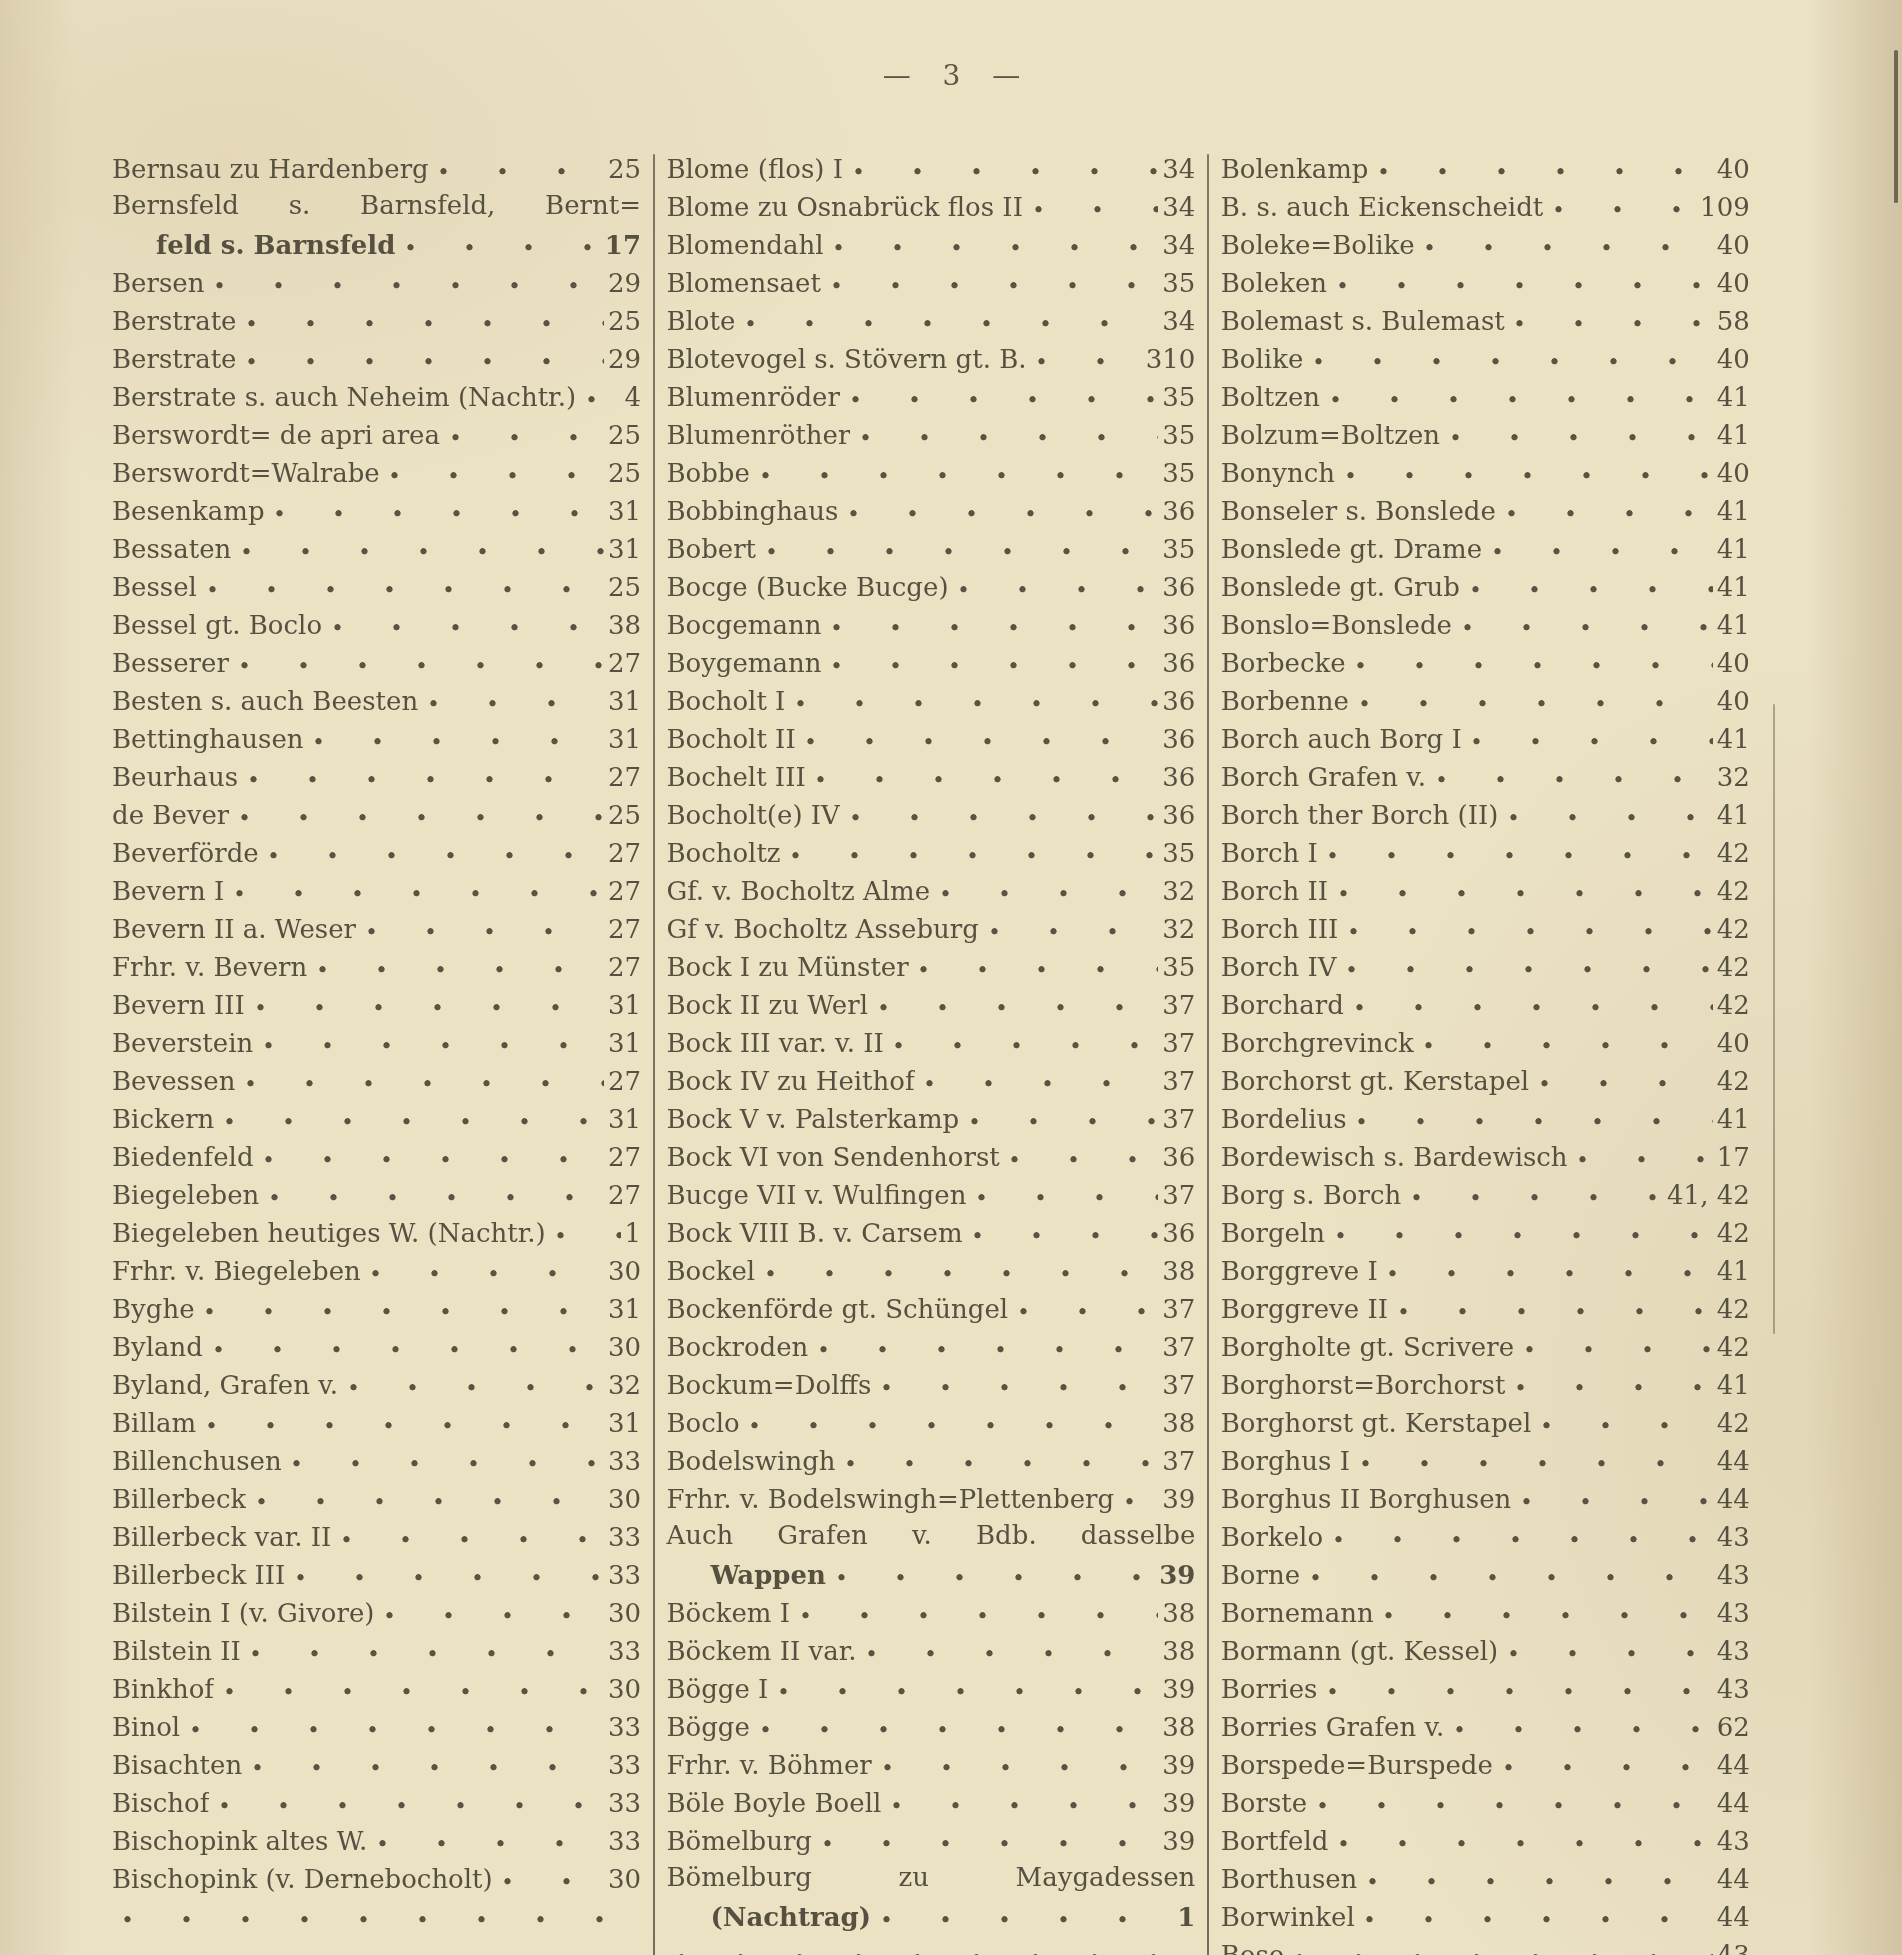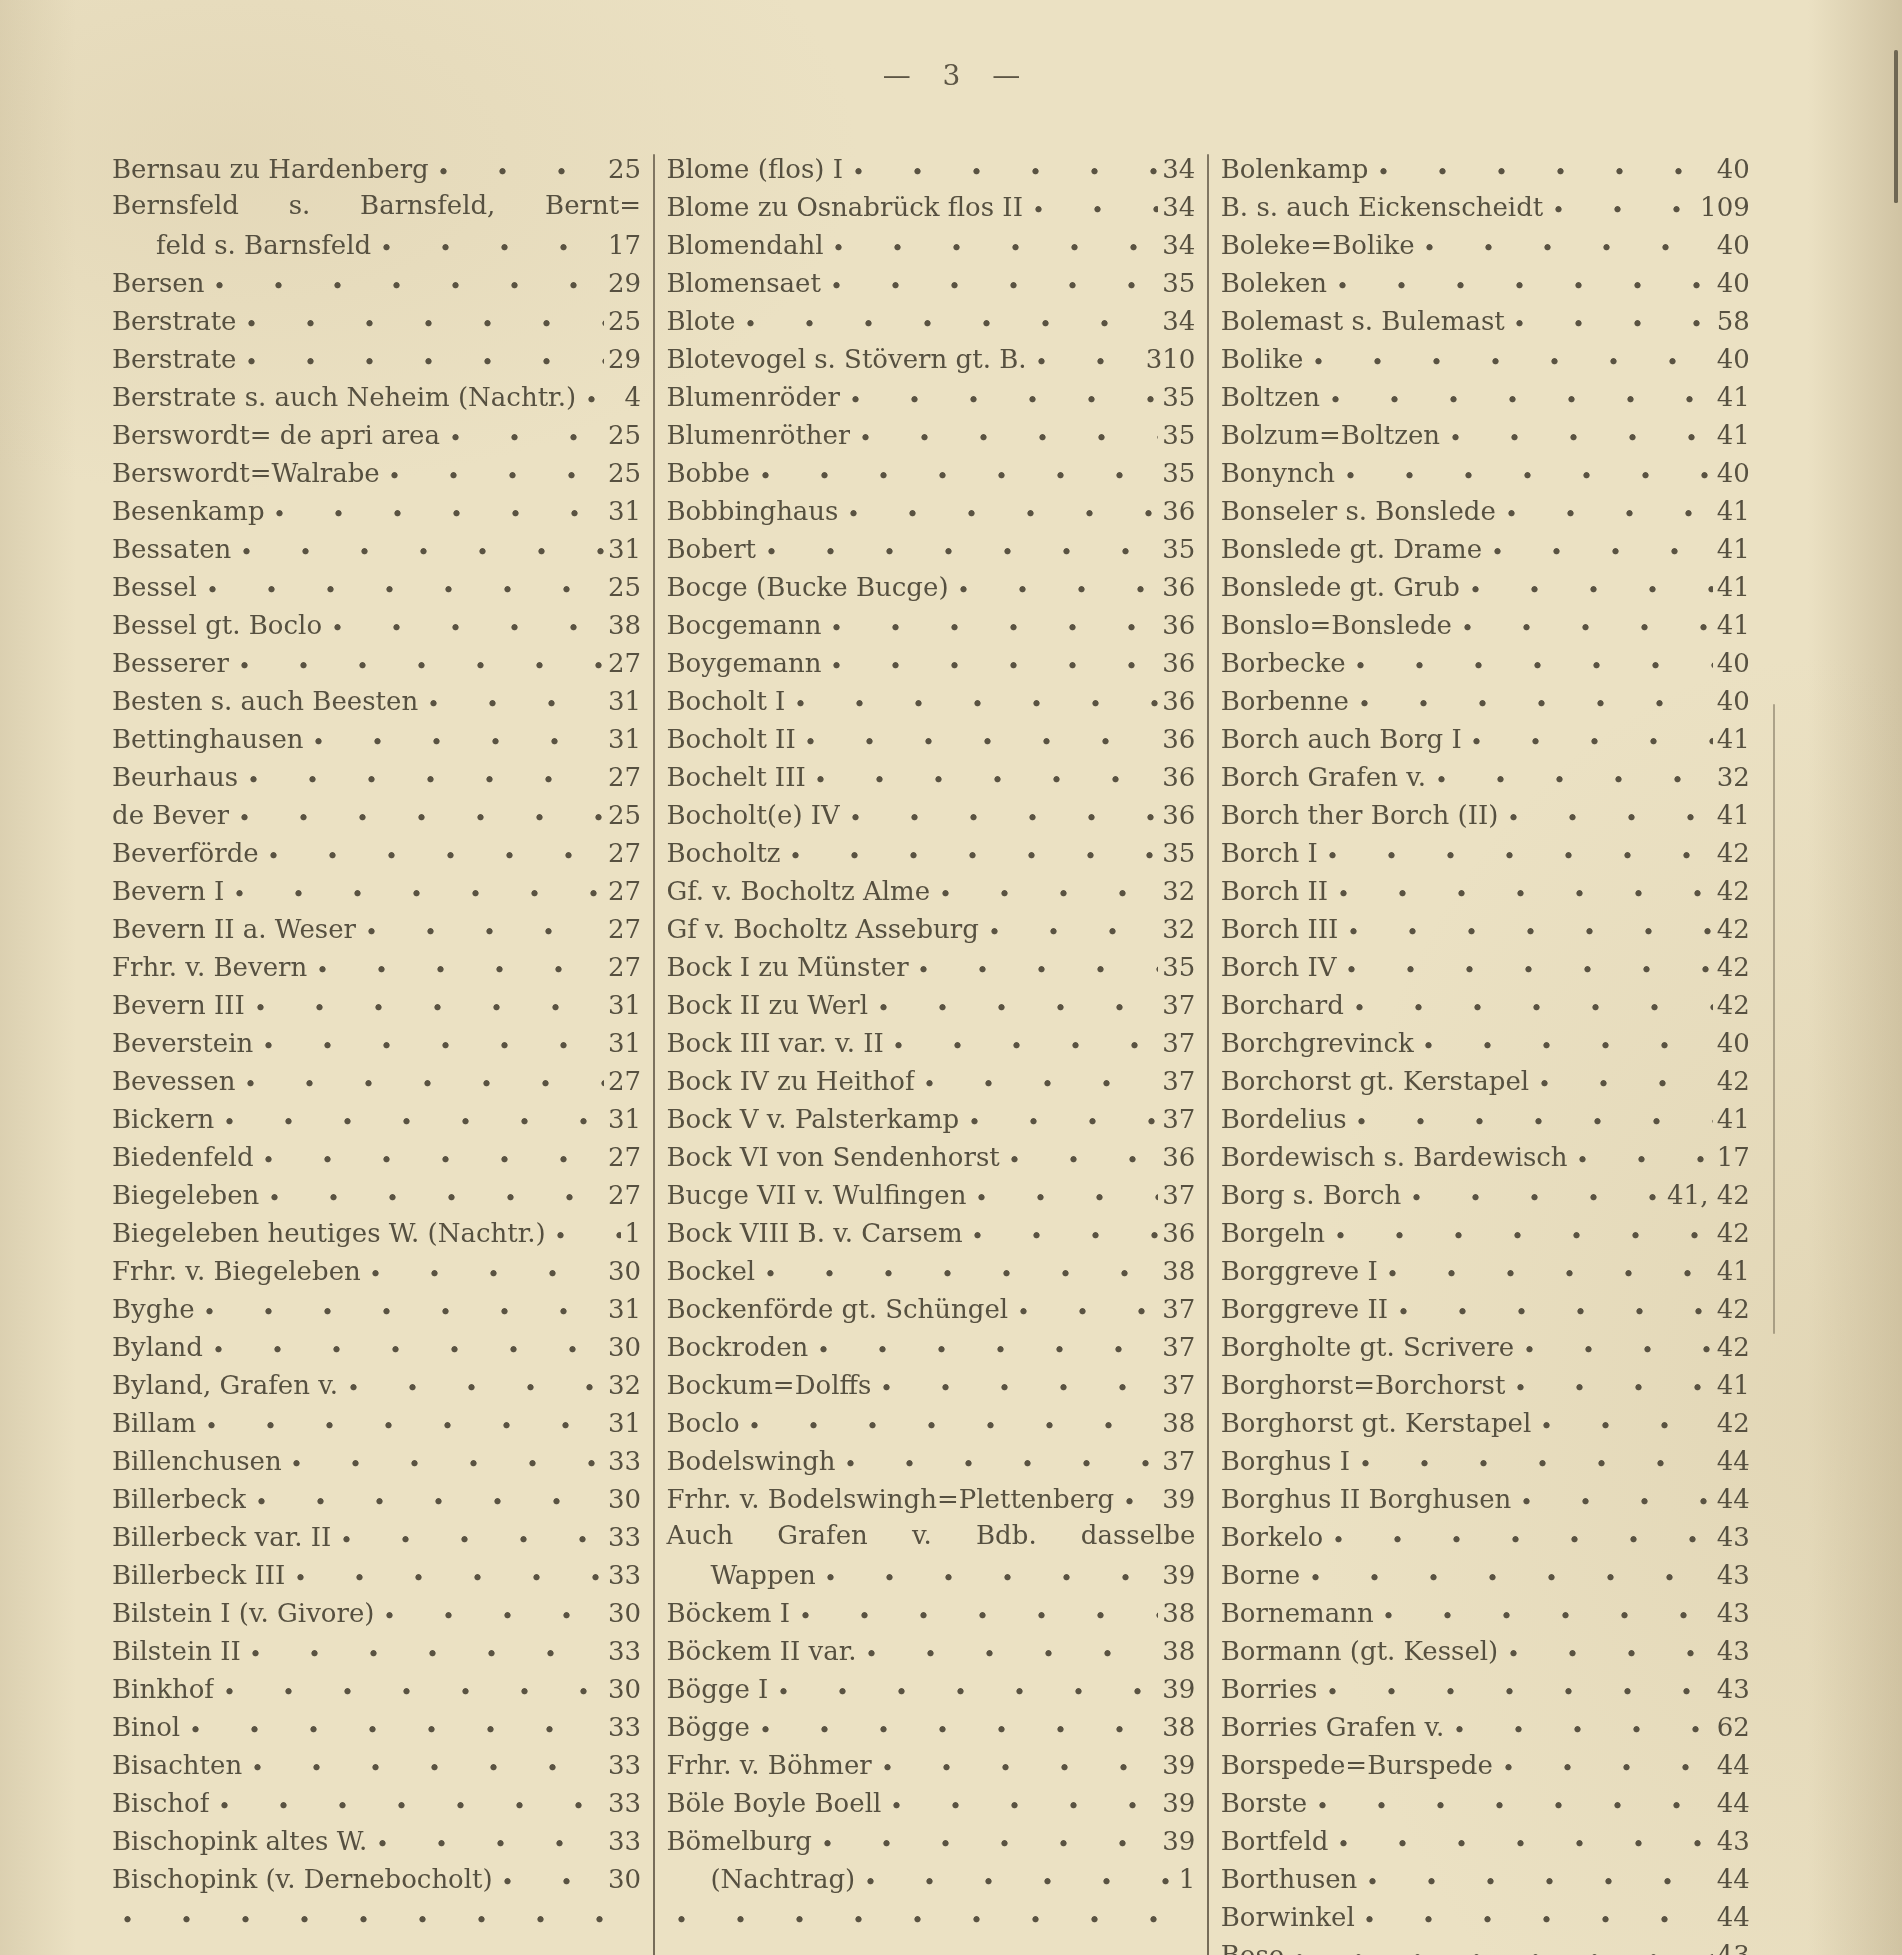--- a/index.html
+++ b/index.html
@@ -27,21 +27,21 @@
   .col{width:529px;flex:0 0 auto;font-size:26px;}
   .divider{
     flex:0 0 auto;width:2px;height:2331px;
     margin:2.3px 11.7px 0 11.7px;
     background:linear-gradient(to bottom, rgba(110,100,82,.85), rgba(110,100,82,.95) 90%, rgba(110,100,82,.4));
     border-radius:1.2px;
   }
   .row{display:flex;align-items:baseline;height:38px;white-space:nowrap;}
   .row .t{flex:0 1 auto;overflow:hidden;}
   .row .t.jl{flex:1 1 auto;text-align:justify;text-align-last:justify;}
-  .row.indent{padding-left:44px;}
+  .row.indent{padding-left:44px;font-weight:bold;}
   .leader{
     flex:1 1 auto;min-width:5.5px;height:1em;margin:0 3.9px 0 11.7px;align-self:baseline;
     background:radial-gradient(circle at 3.5px 74%, #5a5342 2.7px, rgba(0,0,0,0) 3.5px) repeat-x;
     background-size:59px 100%;
   }
   .p{flex:0 0 auto;text-align:right;color:#565040;}
   .artifact{position:absolute;}
   .edge-line{top:50px;right:5.5px;width:3.1px;height:153px;background:#6f6753;border-radius:1.6px;}
   .scratch{left:1773px;top:704px;width:2.3px;height:630px;background:rgba(110,100,80,.5);border-radius:1.2px;}
 </style>
@@ -503,20 +503,23 @@
         <div class="row">
           <span class="t">Böle Boyle Boell</span>
           <span class="leader"></span>
           <span class="p">39</span>
         </div>
         <div class="row">
           <span class="t">Bömelburg</span>
           <span class="leader"></span>
           <span class="p">39</span>
         </div>
+        <div class="row">
+          <span class="t jl">Bömelburg zu Maygadessen</span>
+        </div>
         <div class="row indent">
           <span class="t">(Nachtrag)</span>
           <span class="leader"></span>
           <span class="p">1</span>
         </div>
         <div class="row">
           <span class="leader"></span>
         </div>
       </div>
     <div class="divider"></div>

